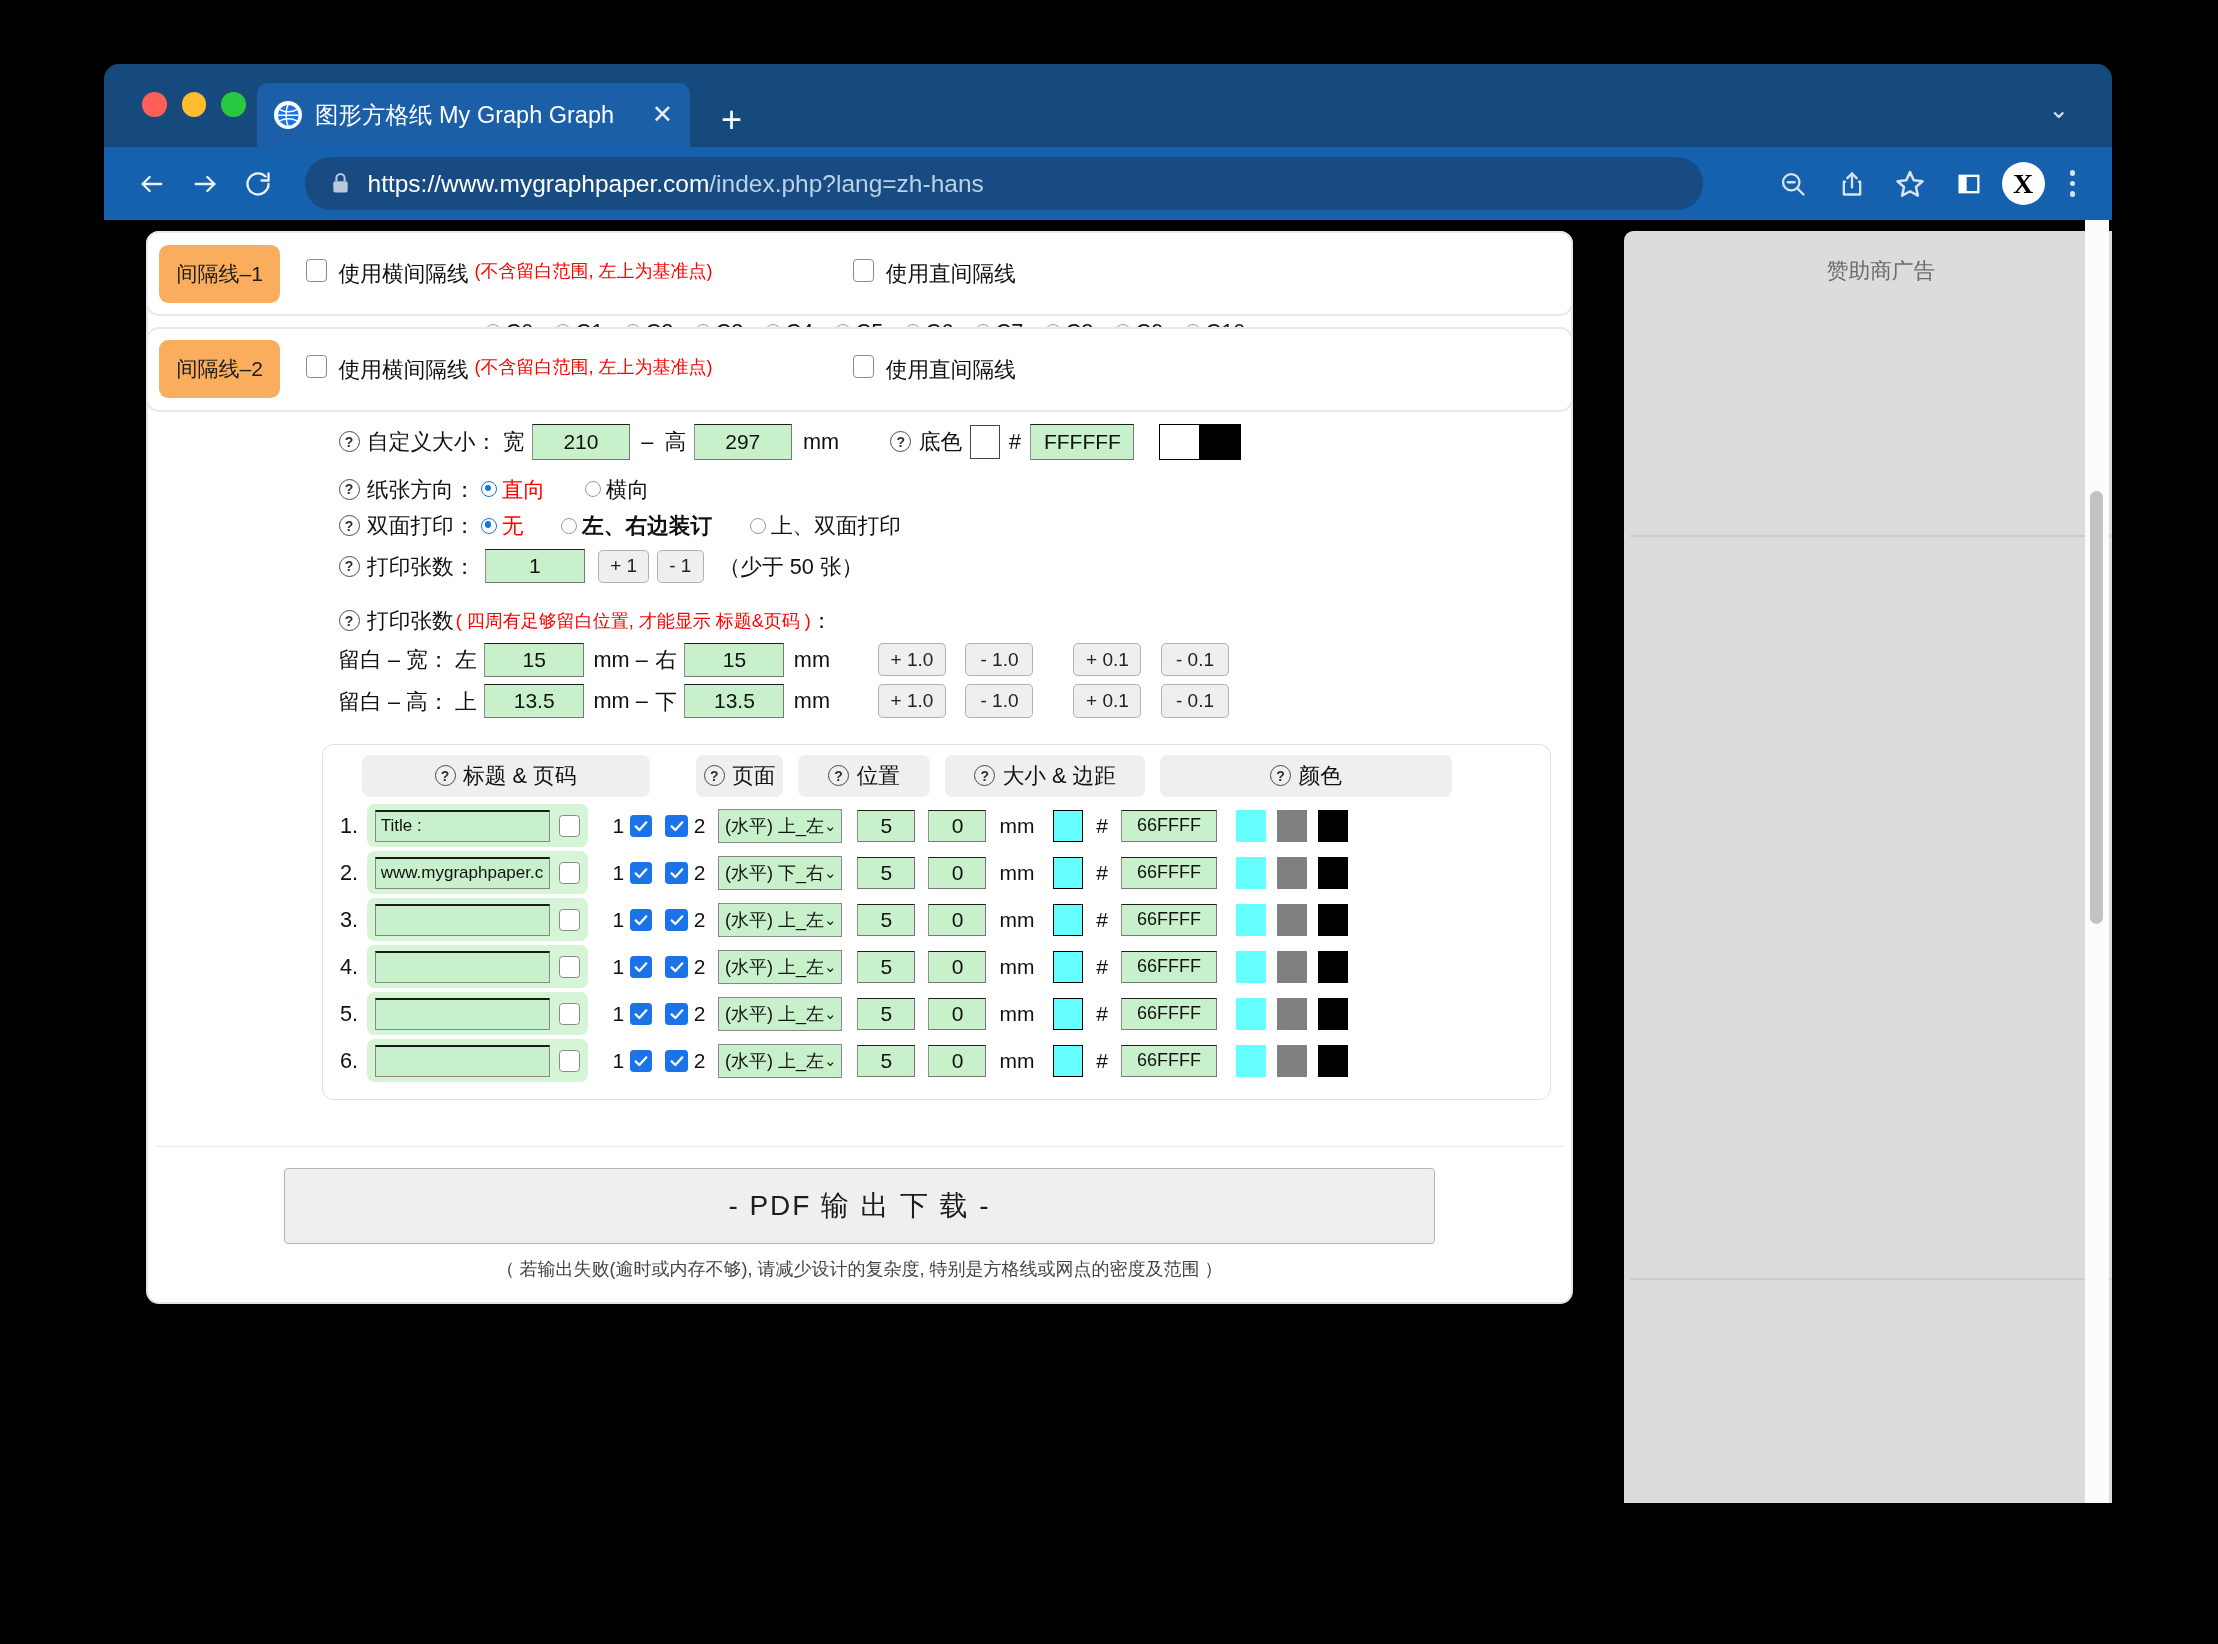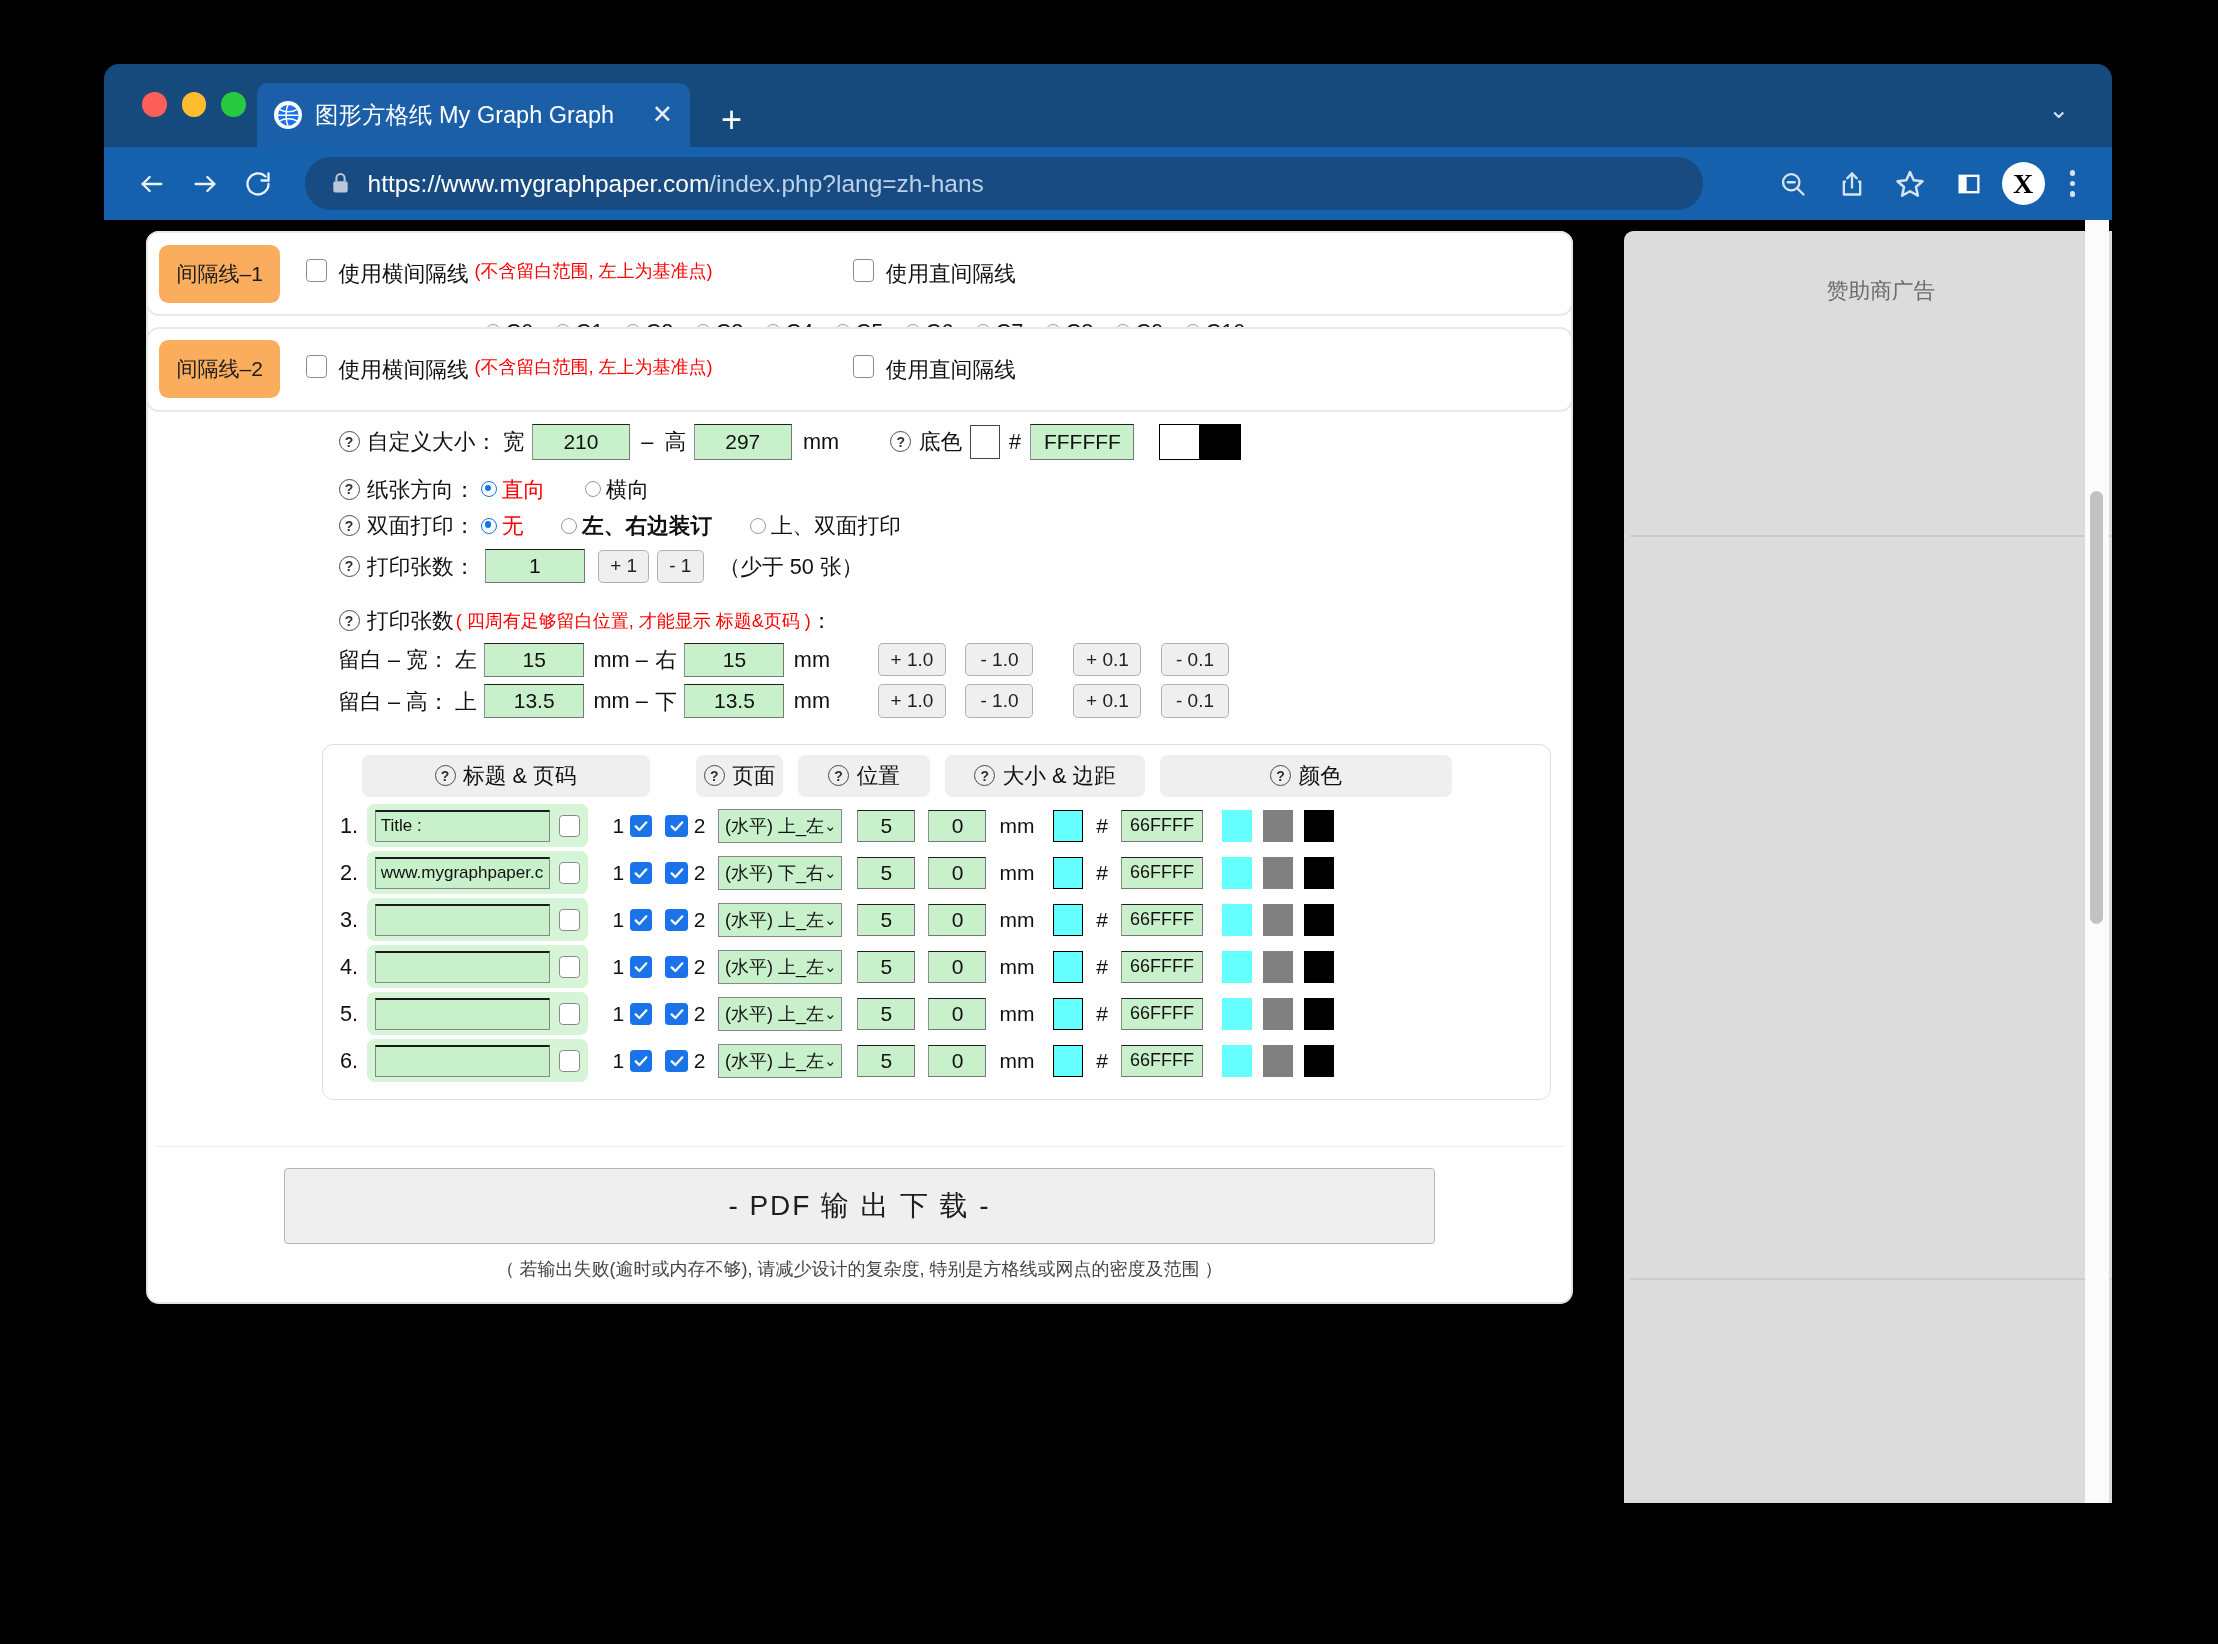--- a/index.html
+++ b/index.html
@@ -303,21 +303,21 @@
     background: #c8f0ca;
     border: 0.9px solid #888;
     font-size: 18px; color: #111;
     display: flex; align-items: center;
     padding: 0 5.6px; cursor: pointer;
     white-space: nowrap;
     font-family: "Liberation Sans", sans-serif;
   }
   .tt-select .caret { margin-left: auto; font-size: 15px; }
   .tt-sizeinp { width: 58px; height: 32px; }
-  .tt-hex { width: 82px; height: 32px; font-size: 18px; }
+  .tt-hex { width: 96px; height: 32px; font-size: 18px; }
   .sw-sm { width: 30px; height: 32px; border: 0.9px solid #000; flex: 0 0 auto; cursor: pointer; }
 
   
   #panel-pdf {
     margin: 9.4px 7.5px 7.5px 7.5px;
     border-top: 1.9px solid #ededed;
     padding: 21px 0 13px 0;
     text-align: center;
   }
   #pdf-btn {
@@ -372,21 +372,20 @@
     width: 514px; height: 1318px;
     background: #dcdcdc;
     border-radius: 9.4px;
     overflow: hidden;
   }
   #ad-title {
     text-align: center;
     font-size: 21.7px;
     color: #6b6b6b;
     padding-top: 24.5px;
-    margin-top: 20px;
   }
   .ad-div {
     position: absolute; left: 5.6px; right: 5.6px;
     height: 1.9px; background: #cccccc;
   }
 
   
   #scrollbar-track {
     position: absolute;
     right: 2.8px; top: 0; bottom: 0;

